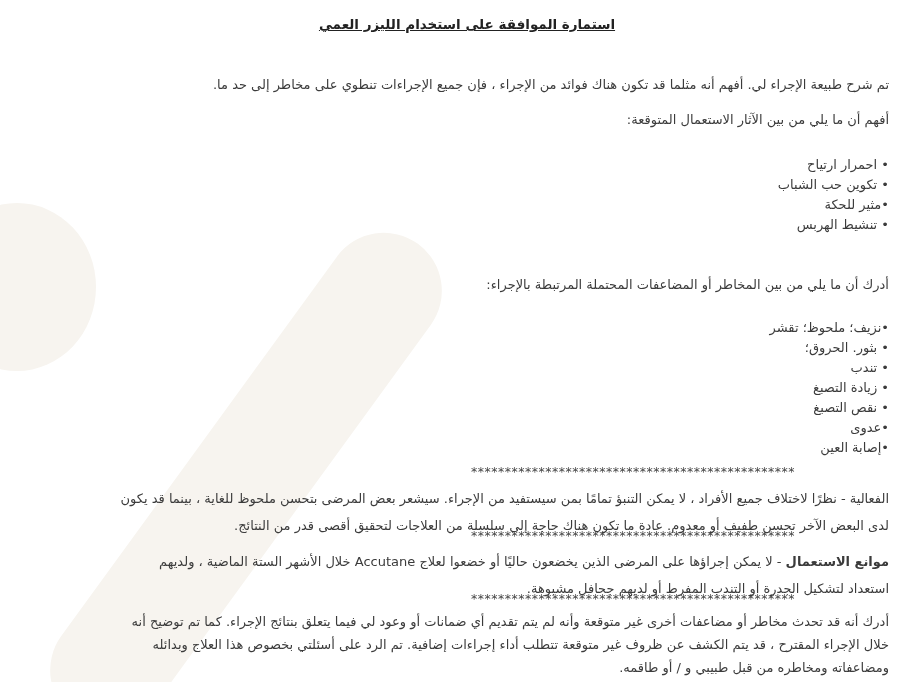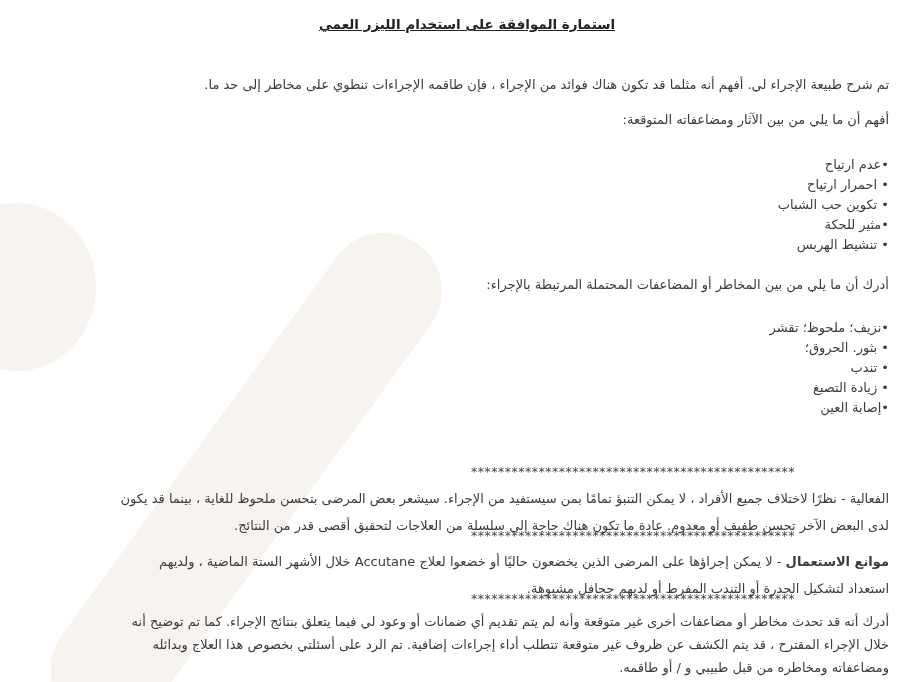--- a/index.html
+++ b/index.html
@@ -43,39 +43,40 @@
 
 <div id="page">
 
   <div class="wm wm-blob"></div>
   <div class="wm wm-stripe"></div>
 
   <div class="blk title-blk">
     <span>استمارة الموافقة على استخدام الليزر العمي</span>
   </div>
 
-  <div class="blk" style="top:73px">تم شرح طبيعة الإجراء لي. أفهم أنه مثلما قد تكون هناك فوائد من الإجراء ، فإن طاقمه الإجراءات تنطوي على مخاطر إلى حد ما.</div>
+  <div class="blk" style="top:73px">تم شرح طبيعة الإجراء لي. أفهم أنه مثلما قد تكون هناك فوائد من الإجراء ، فإن جميع الإجراءات تنطوي على مخاطر إلى حد ما.</div>
 
-  <div class="blk" style="top:108px">أفهم أن ما يلي من بين الآثار ومضاعفاته المتوقعة:</div>
+  <div class="blk" style="top:108px">أفهم أن ما يلي من بين الآثار الاستعمال المتوقعة:</div>
 
   <div class="blk list-blk" style="top:155px">
-    <div class="li">•عدم ارتياح</div>
     <div class="li">• احمرار ارتياح</div>
     <div class="li">• تكوين حب الشباب</div>
     <div class="li">•مثير للحكة</div>
     <div class="li">• تنشيط الهربس</div>
   </div>
 
   <div class="blk" style="top:273px">أدرك أن ما يلي من بين المخاطر أو المضاعفات المحتملة المرتبطة بالإجراء:</div>
 
   <div class="blk list-blk" style="top:318px">
     <div class="li">•نزيف؛ ملحوظ؛ تقشر</div>
     <div class="li">• بثور. الحروق؛</div>
     <div class="li">• تندب</div>
     <div class="li">• زيادة التصبغ</div>
+    <div class="li">• نقص التصبغ</div>
+    <div class="li">•عدوى</div>
     <div class="li">•إصابة العين</div>
   </div>
 
   <div class="blk sep" style="top:462px">************************************************</div>
 
   <div class="blk p-just" style="top:485px">الفعالية - نظرًا لاختلاف جميع الأفراد ، لا يمكن التنبؤ تمامًا بمن سيستفيد من الإجراء. سيشعر بعض المرضى بتحسن ملحوظ للغاية ، بينما قد يكون لدى البعض الآخر تحسن طفيف أو معدوم. عادة ما تكون هناك حاجة إلى سلسلة من العلاجات لتحقيق أقصى قدر من النتائج.</div>
 
   <div class="blk sep" style="top:526px">************************************************</div>
 
   <div class="blk p-just" style="top:548px">

